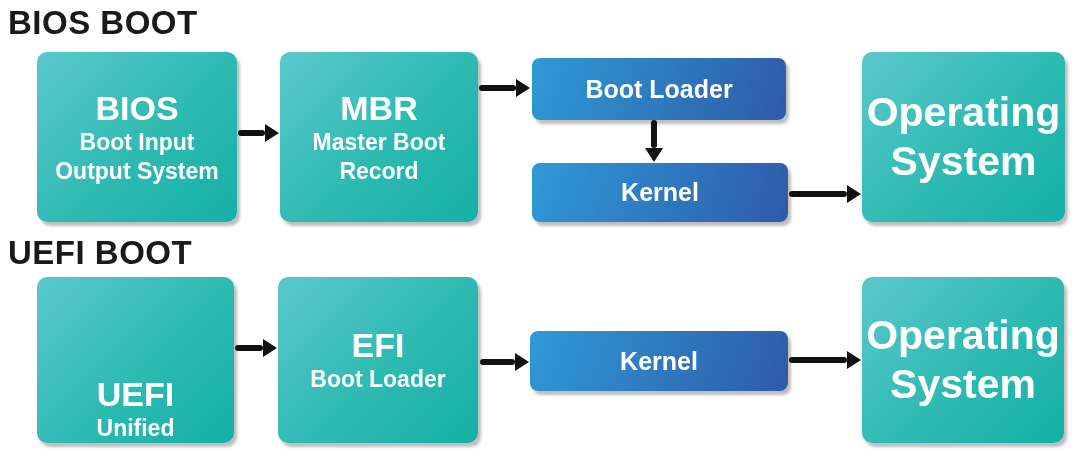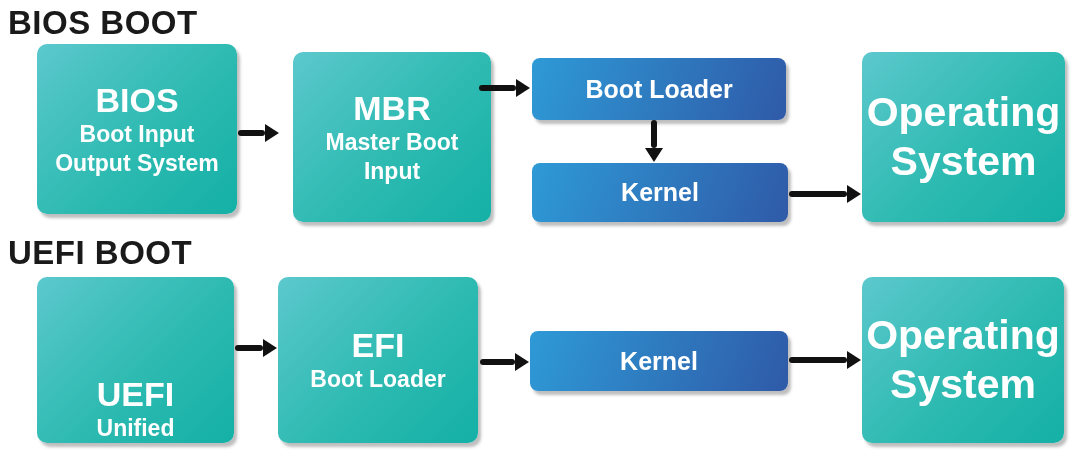--- a/index.html
+++ b/index.html
@@ -95,32 +95,32 @@
     border-right: 9px solid transparent;
   }
 </style>
 </head>
 <body>
 
 <div class="canvas">
 
   <div class="heading" style="left:8px; top:4px;">BIOS BOOT</div>
 
-  <div class="node teal" style="left:37px; top:44px; width:200px; height:170px;">
+  <div class="node teal" style="left:37px; top:52px; width:200px; height:170px;">
     <span class="node-title">BIOS</span>
     <span class="node-sub">Boot Input</span>
     <span class="node-sub">Output System</span>
   </div>
 
   <div class="arrow-h" style="left:238px; top:130px; width:27px;"></div>
 
-  <div class="node teal" style="left:293px; top:52px; width:198px; height:170px;">
+  <div class="node teal" style="left:280px; top:52px; width:198px; height:170px;">
     <span class="node-title">MBR</span>
     <span class="node-sub">Master Boot</span>
-    <span class="node-sub">Input</span>
+    <span class="node-sub">Record</span>
   </div>
 
   <div class="arrow-h" style="left:479px; top:85px; width:37px;"></div>
 
   <div class="node blue" style="left:532px; top:58px; width:254px; height:62px;">
     <span class="bar-label">Boot Loader</span>
   </div>
 
   <div class="arrow-v" style="left:651px; top:120px; height:28px;"></div>
 

